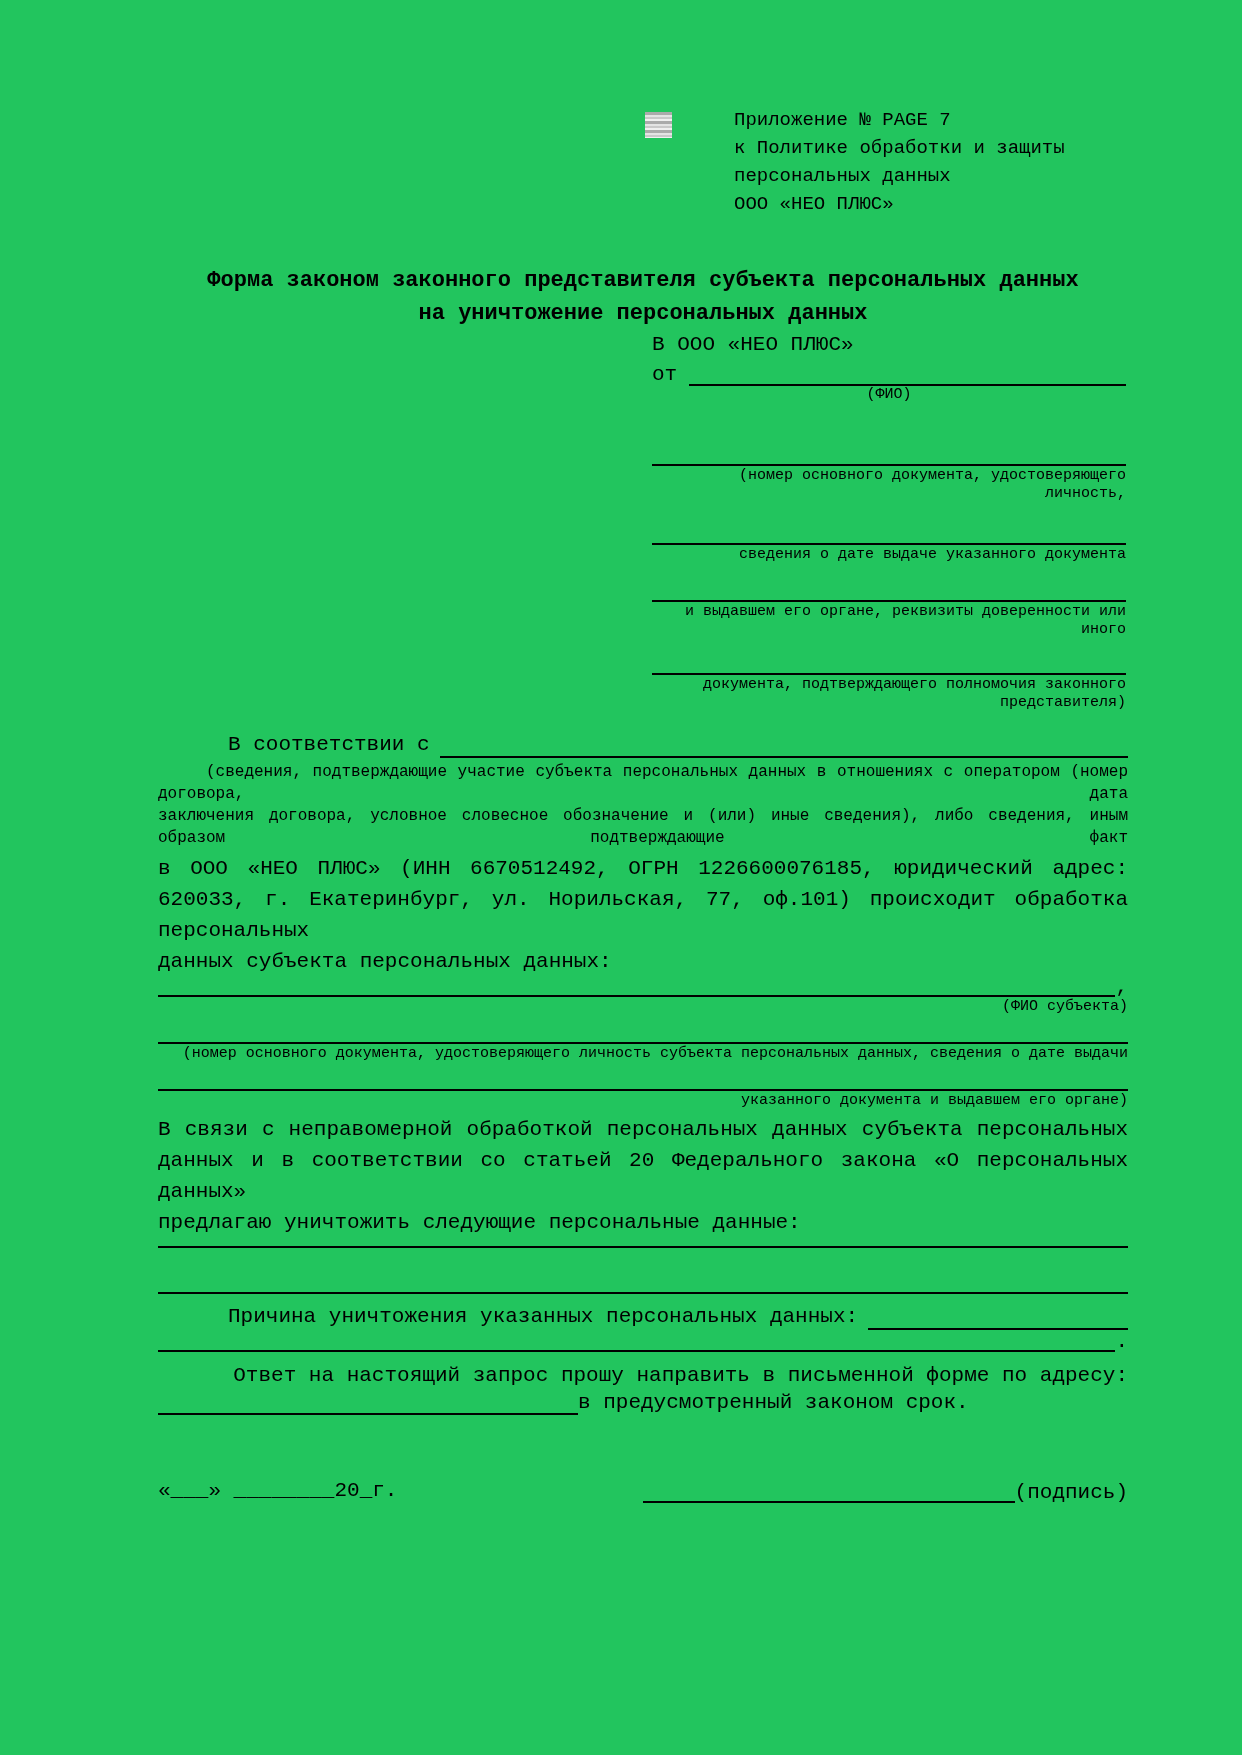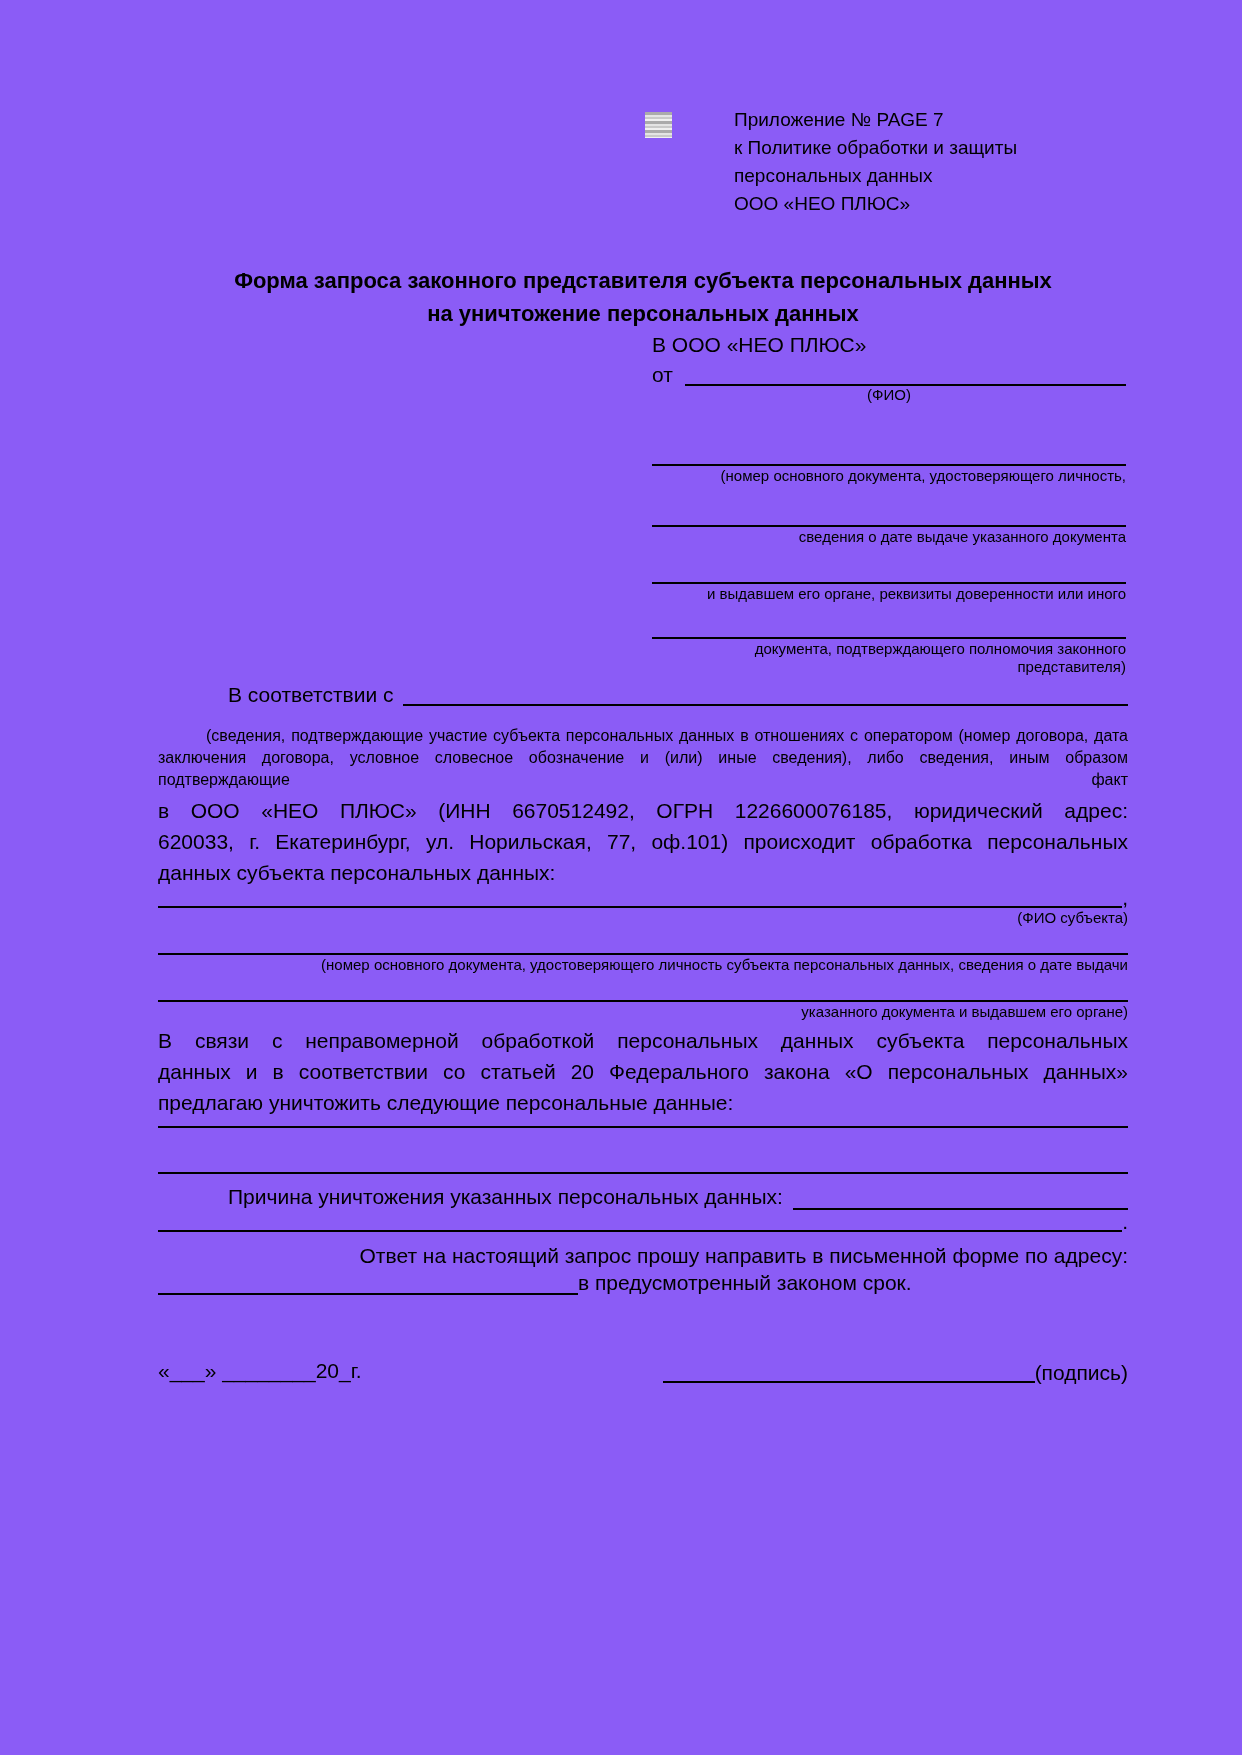--- a/index.html
+++ b/index.html
@@ -1,20 +1,20 @@
 <!DOCTYPE html>
 <html><head>
 <meta charset="utf-8">
 <style>
   html, body { margin:0; padding:0; background:#888; }
   * { box-sizing:border-box; }
   .page {
     position:relative; width:1242px; height:1755px; margin:0 auto;
-    background:#8b5cf6; color:#000;
-    font-family:Liberation Sans, sans-serif;
+    background:#22c55e; color:#000;
+    font-family:Liberation Mono, monospace;
     padding:106px 114px 16px 158px; overflow:hidden;
   }
   
   .header-row { display:flex; align-items:flex-start; margin-left:487px; }
   .field-icon {
     width:27px; height:26px; margin-top:6px; flex:0 0 auto;
     background:repeating-linear-gradient(to bottom,
       #ababab 0 3px, #e4e4e4 3px 5px, #c9c9c9 5px 7px, #f0f0f0 7px 9px);
   }
   .header-text { margin-left:62px; font-size:19px; line-height:28px; white-space:nowrap; }
@@ -24,21 +24,21 @@
   .recipient { width:474px; margin-left:494px; font-size:21px; }
   .recipient .to { line-height:30px; }
   .from-row { display:flex; align-items:flex-end; height:26px; }
   .from-row .from-label { line-height:22px; }
   .blank { border-bottom:2px solid #000; }
   .from-row .blank { flex:1 1 auto; margin-left:12px; height:22px; }
   .cap { font-size:15px; line-height:18px; text-align:center; }
   .u1 { height:62px; } .u2 { height:42px; } .u3 { height:38px; } .u4 { height:36px; }
   .cap-after { margin-top:1px;text-align:right; }
   
-  .accordance { display:flex; font-size:21px; height:40px; margin-top:6px; }
+  .accordance { display:flex; align-items:flex-end; font-size:21px; height:40px; margin-top:6px; }
   .accordance .lead { margin-left:70px; line-height:26px; white-space:nowrap; }
   .accordance .blank { flex:1 1 auto; margin-left:10px; height:24px; }
   .small-note { font-size:16px; line-height:22px; margin-top:3px; }
   .small-note .ind { text-indent:48px; }
   .jline { text-align:justify; text-align-last:justify; }
   .bodypar { font-size:21px; line-height:31px; margin-top:4px; }
   
   .frow { display:flex; align-items:flex-end; font-size:21px; }
   .frow .blank { flex:1 1 auto; }
   .suffix { line-height:20px; flex:0 0 auto; }
@@ -70,21 +70,21 @@
     <span class="field-icon"></span>
     <div class="header-text">
       <div>Приложение №  PAGE 7</div>
       <div>к Политике обработки и защиты</div>
       <div>персональных данных</div>
       <div>ООО «НЕО ПЛЮС»</div>
     </div>
   </div>
 
   <div class="doc-title">
-    <div>Форма запроса законного представителя субъекта персональных данных</div>
+    <div>Форма законом законного представителя субъекта персональных данных</div>
     <div>на уничтожение персональных данных</div>
   </div>
 
   <div class="recipient">
     <div class="to">В ООО «НЕО ПЛЮС»</div>
     <div class="from-row">
       <span class="from-label">от</span>
       <span class="blank"></span>
     </div>
     <div class="cap">(ФИО)</div>

